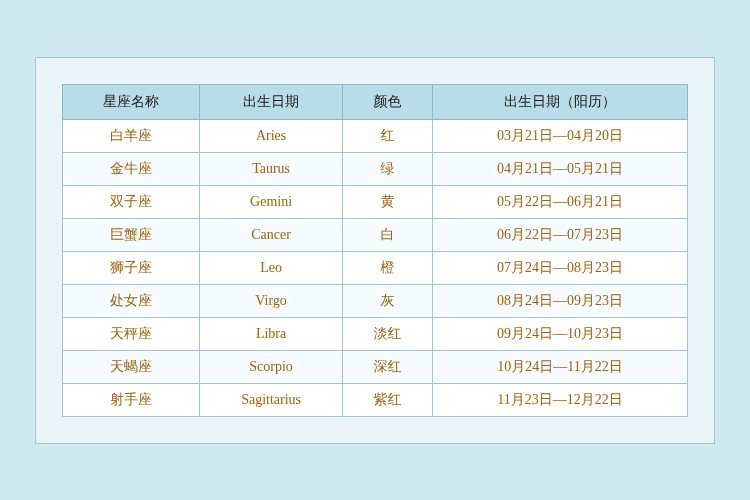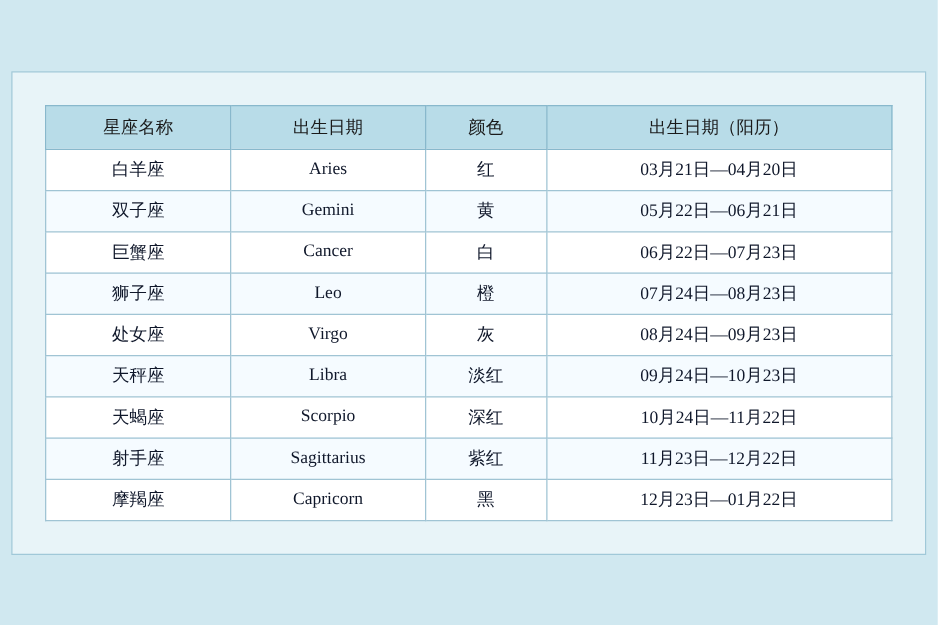--- a/index.html
+++ b/index.html
@@ -16,21 +16,21 @@
       width: 750px;
       height: 500px;
       font-family: "SimSun", "宋体", serif;
       font-size: 14px;
     }
 
     .container {
       background-color: #e8f4f8;
       border: 1px solid #a0c8d8;
       padding: 26px;
-      width: 732px;
+      width: 680px;
     }
 
     table {
       width: 100%;
       border-collapse: collapse;
     }
 
     thead tr th {
       background-color: #b8dce8;
       border: 1px solid #88b8cc;
@@ -38,21 +38,21 @@
       text-align: center;
       font-weight: normal;
       color: #1a1a1a;
     }
 
     tbody tr td {
       background-color: #ffffff;
       border: 1px solid #a0c4d4;
       padding: 7px 12px;
       text-align: center;
-      color: #0f172a;
+      color: #a16207;
     }
 
     tbody tr:nth-child(even) td {
       background-color: #f5fbff;
     }
   </style>
 </head>
 <body>
 
 <div class="container">
@@ -64,20 +64,26 @@
         <th>颜色</th>
         <th>出生日期（阳历）</th>
       </tr>
     </thead>
     <tbody id="table-body">
     <tr>
           <td>白羊座</td>
           <td>Aries</td>
           <td>红</td>
           <td>03月21日—04月20日</td>
+        </tr>
+        <tr>
+          <td>金牛座</td>
+          <td>Taurus</td>
+          <td>绿</td>
+          <td>04月21日—05月21日</td>
         </tr>
         <tr>
           <td>双子座</td>
           <td>Gemini</td>
           <td>黄</td>
           <td>05月22日—06月21日</td>
         </tr>
         <tr>
           <td>巨蟹座</td>
           <td>Cancer</td>
@@ -107,21 +113,15 @@
           <td>Scorpio</td>
           <td>深红</td>
           <td>10月24日—11月22日</td>
         </tr>
         <tr>
           <td>射手座</td>
           <td>Sagittarius</td>
           <td>紫红</td>
           <td>11月23日—12月22日</td>
         </tr>
-        <tr>
-          <td>摩羯座</td>
-          <td>Capricorn</td>
-          <td>黑</td>
-          <td>12月23日—01月22日</td>
-        </tr>
       </tbody>
   </table>
 </div>
 
 </body></html>

